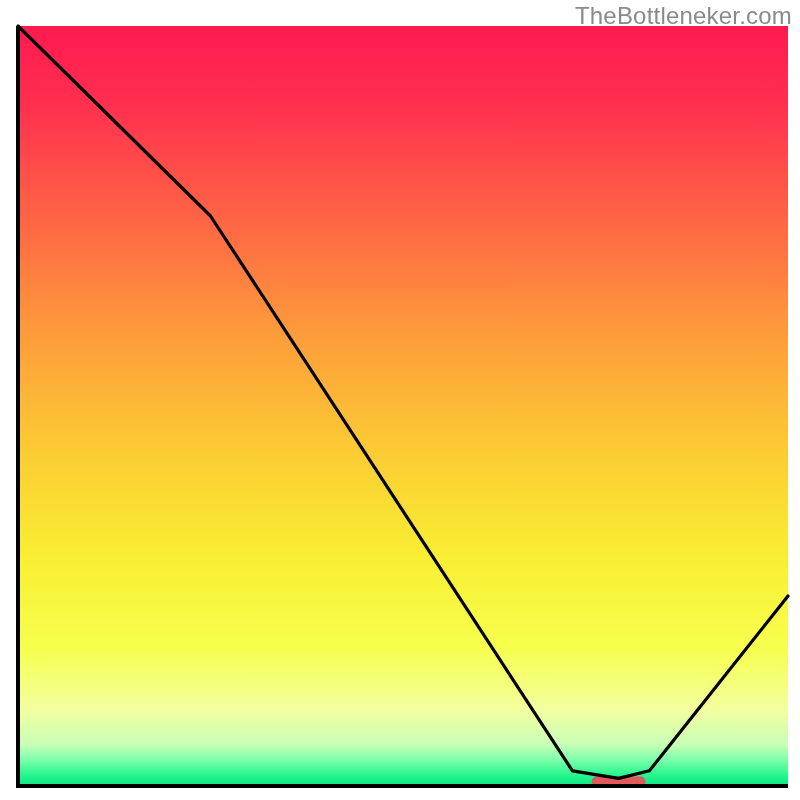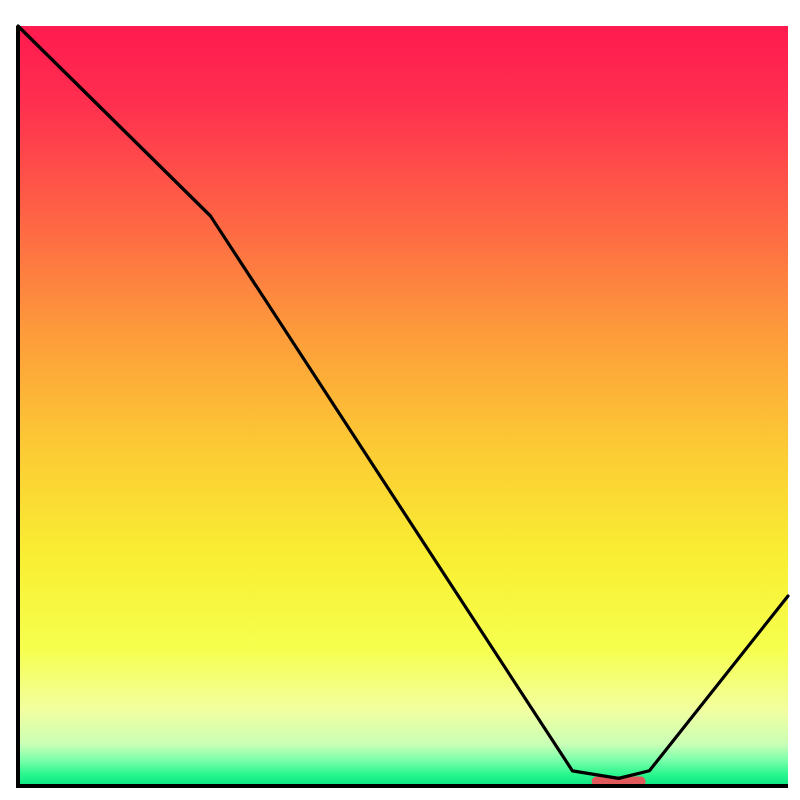--- a/index.html
+++ b/index.html
@@ -29,20 +29,21 @@
   svg.chart {
     position: absolute;
     left: 0;
     top: 0;
   }
 </style>
 </head>
 <body>
 
 <div class="stage">
+  <div class="watermark">TheBottleneker.com</div>
   <svg class="chart" width="800" height="800">
     <defs>
       <linearGradient id="bg-grad" x1="0" y1="0" x2="0" y2="1">
           <stop offset="0%" stop-color="#ff1a4f"></stop>
           <stop offset="10%" stop-color="#ff2f4f"></stop>
           <stop offset="25%" stop-color="#fe6345"></stop>
           <stop offset="40%" stop-color="#fd9a3b"></stop>
           <stop offset="55.00000000000001%" stop-color="#fcc934"></stop>
           <stop offset="70%" stop-color="#f9ef33"></stop>
           <stop offset="82%" stop-color="#f6ff4e"></stop>

